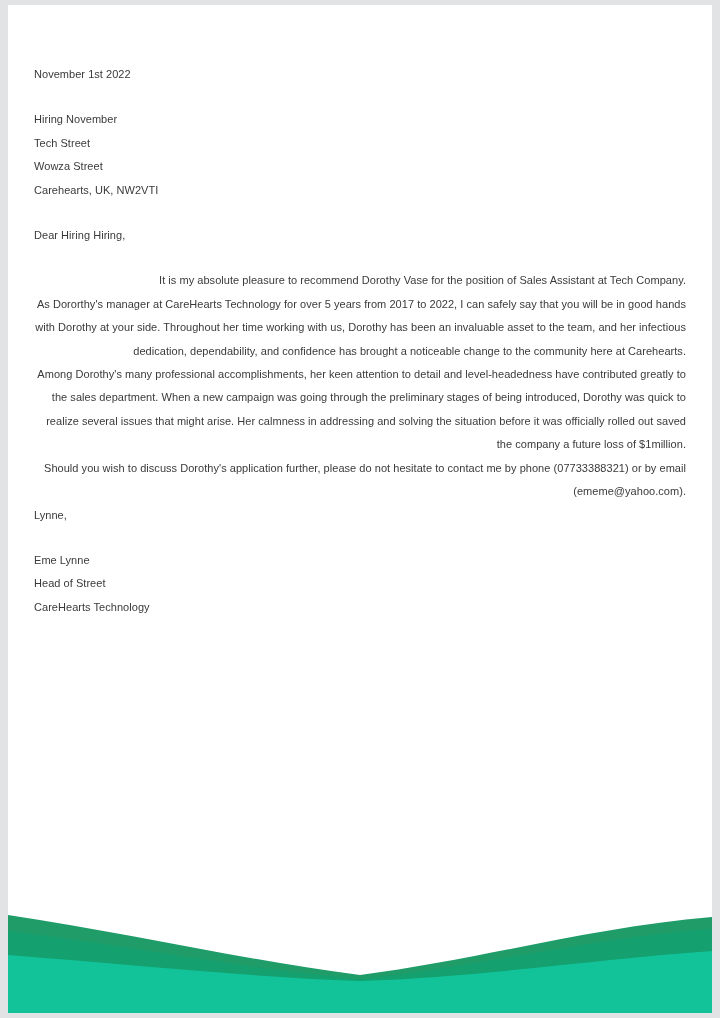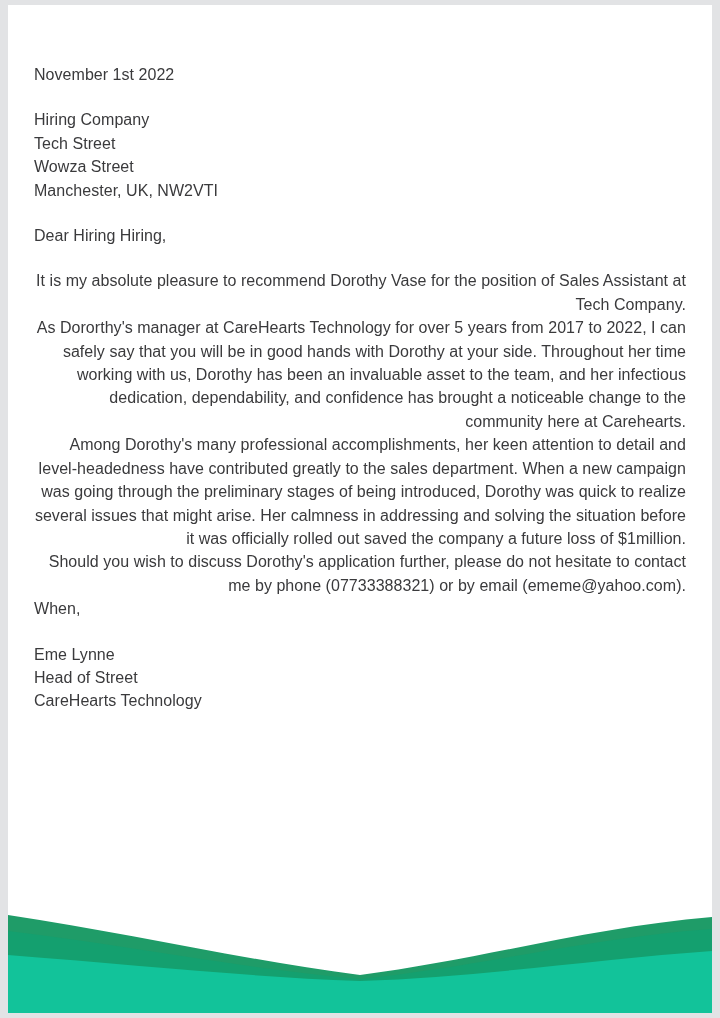--- a/index.html
+++ b/index.html
@@ -24,21 +24,21 @@
     background: #ffffff;
     overflow: hidden;
   }
 
   #letter {
     position: absolute;
     left: 26px;
     top: 58px;
     width: 652px;
     color: #3a3a3c;
-    font-size: 16px;
+    font-size: 11px;
     line-height: 23.4px;
     letter-spacing: 0.04px;
   }
 
   .block {
     margin: 0 0 22px 0;
   }
   .block:last-child {
     margin-bottom: 0;
   }
@@ -72,37 +72,37 @@
 
 <div id="page" style="background: rgb(255, 255, 255);">
 
   <div id="letter" style="color: rgb(58, 58, 60);">
 
     <div class="block">
       <span class="line">November 1st 2022</span>
     </div>
 
     <div class="block">
-      <span class="line">Hiring Company</span>
+      <span class="line">Hiring November</span>
       <span class="line">Tech Street</span>
       <span class="line">Wowza Street</span>
-      <span class="line">Manchester, UK, NW2VTI</span>
+      <span class="line">Carehearts, UK, NW2VTI</span>
     </div>
 
     <div class="block">
       <span class="line">Dear Hiring Hiring,</span>
     </div>
 
     <p class="para block">It is my absolute pleasure to recommend Dorothy Vase for the position of Sales Assistant at Tech Company.</p>
     <p class="para block">As Dororthy's manager at CareHearts Technology for over 5 years from 2017 to 2022, I can safely say that you will be in good hands with Dorothy at your side. Throughout her time working with us, Dorothy has been an invaluable asset to the team, and her infectious dedication, dependability, and confidence has brought a noticeable change to the community here at Carehearts.</p>
     <p class="para block">Among Dorothy's many professional accomplishments, her keen attention to detail and level-headedness have contributed greatly to the sales department. When a new campaign was going through the preliminary stages of being introduced, Dorothy was quick to realize several issues that might arise. Her calmness in addressing and solving the situation before it was officially rolled out saved the company a future loss of $1million.</p>
     <p class="para block">Should you wish to discuss Dorothy's application further, please do not hesitate to contact me by phone (07733388321) or by email (ememe@yahoo.com).</p>
 
     <div class="block">
-      <span class="line">When,</span>
+      <span class="line">Lynne,</span>
     </div>
 
     <div class="block">
       <span class="line">Eme Lynne</span>
       <span class="line">Head of Street</span>
       <span class="line">CareHearts Technology</span>
     </div>
 
   </div>
 

